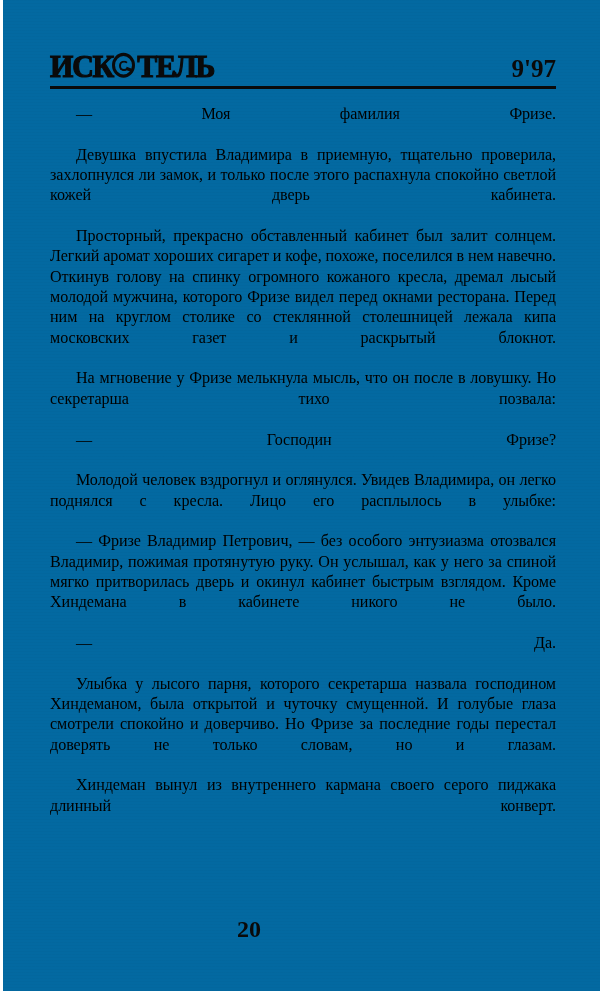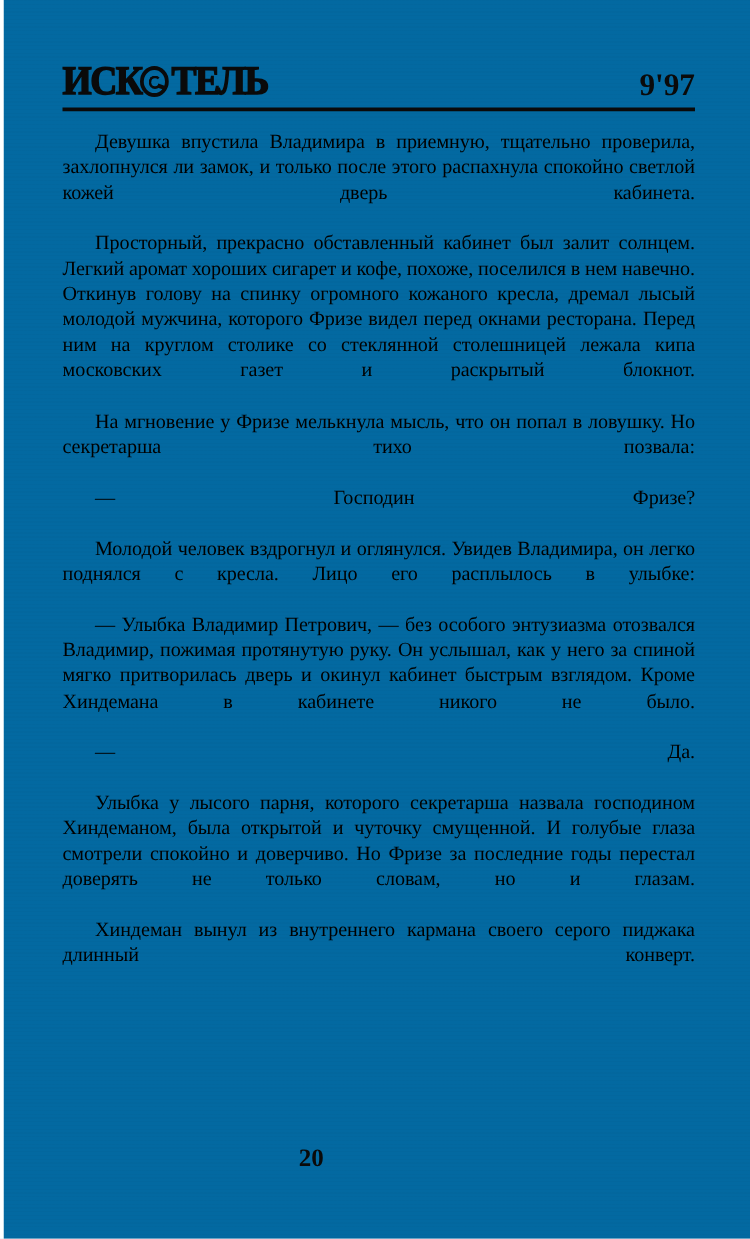--- a/index.html
+++ b/index.html
@@ -126,21 +126,21 @@
   .body-block p::after { content: ""; display: inline-block; width: 100%; }
 
   
   .folio {
     position: absolute;
     left: 0;
     top: 917px;
     width: 492px;
     text-align: center;
     font-weight: 700;
-    font-size: 20px;
+    font-size: 24px;
     line-height: 1;
     color: #0a0a0a;
   }
 
   
   .grain {
     position: absolute;
     inset: 0;
     pointer-events: none;
     opacity: 0.035;
@@ -163,26 +163,27 @@
         </span>
         <span class="logo-part">ТЕЛЬ</span>
     </div>
     <div class="issue">9'97</div>
   </div>
 
   <div class="rule"></div>
 
   <div class="body-block">
 
+    <p>— Моя фамилия Фризе.</p>
     <p>Девушка впустила Владимира в приемную, тщательно проверила, захлопнулся ли замок, и только после этого распахнула спокойно светлой кожей дверь кабинета.</p>
     <p>Просторный, прекрасно обставленный кабинет был залит солнцем. Легкий аромат хороших сигарет и кофе, похоже, поселился в нем навечно. Откинув голову на спинку огромного кожаного кресла, дремал лысый молодой мужчина, которого Фризе видел перед окнами ресторана. Перед ним на круглом столике со стеклянной столешницей лежала кипа московских газет и раскрытый блокнот.</p>
-    <p>На мгновение у Фризе мелькнула мысль, что он попал в ловушку. Но секретарша тихо позвала:</p>
+    <p>На мгновение у Фризе мелькнула мысль, что он после в ловушку. Но секретарша тихо позвала:</p>
     <p>— Господин Фризе?</p>
     <p>Молодой человек вздрогнул и оглянулся. Увидев Владимира, он легко поднялся с кресла. Лицо его расплылось в улыбке:</p>
-    <p>— Улыбка Владимир Петрович, — без особого энтузиазма отозвался Владимир, пожимая протянутую руку. Он услышал, как у него за спиной мягко притворилась дверь и окинул кабинет быстрым взглядом. Кроме Хиндемана в кабинете никого не было.</p>
+    <p>— Фризе Владимир Петрович, — без особого энтузиазма отозвался Владимир, пожимая протянутую руку. Он услышал, как у него за спиной мягко притворилась дверь и окинул кабинет быстрым взглядом. Кроме Хиндемана в кабинете никого не было.</p>
     <p>— Да.</p>
     <p>Улыбка у лысого парня, которого секретарша назвала господином Хиндеманом, была открытой и чуточку смущенной. И голубые глаза смотрели спокойно и доверчиво. Но Фризе за последние годы перестал доверять не только словам, но и глазам.</p>
     <p>Хиндеман вынул из внутреннего кармана своего серого пиджака длинный конверт.</p>
 
   </div>
 
   <div class="folio">20</div>
 
   <div class="grain"></div>
 </div>

